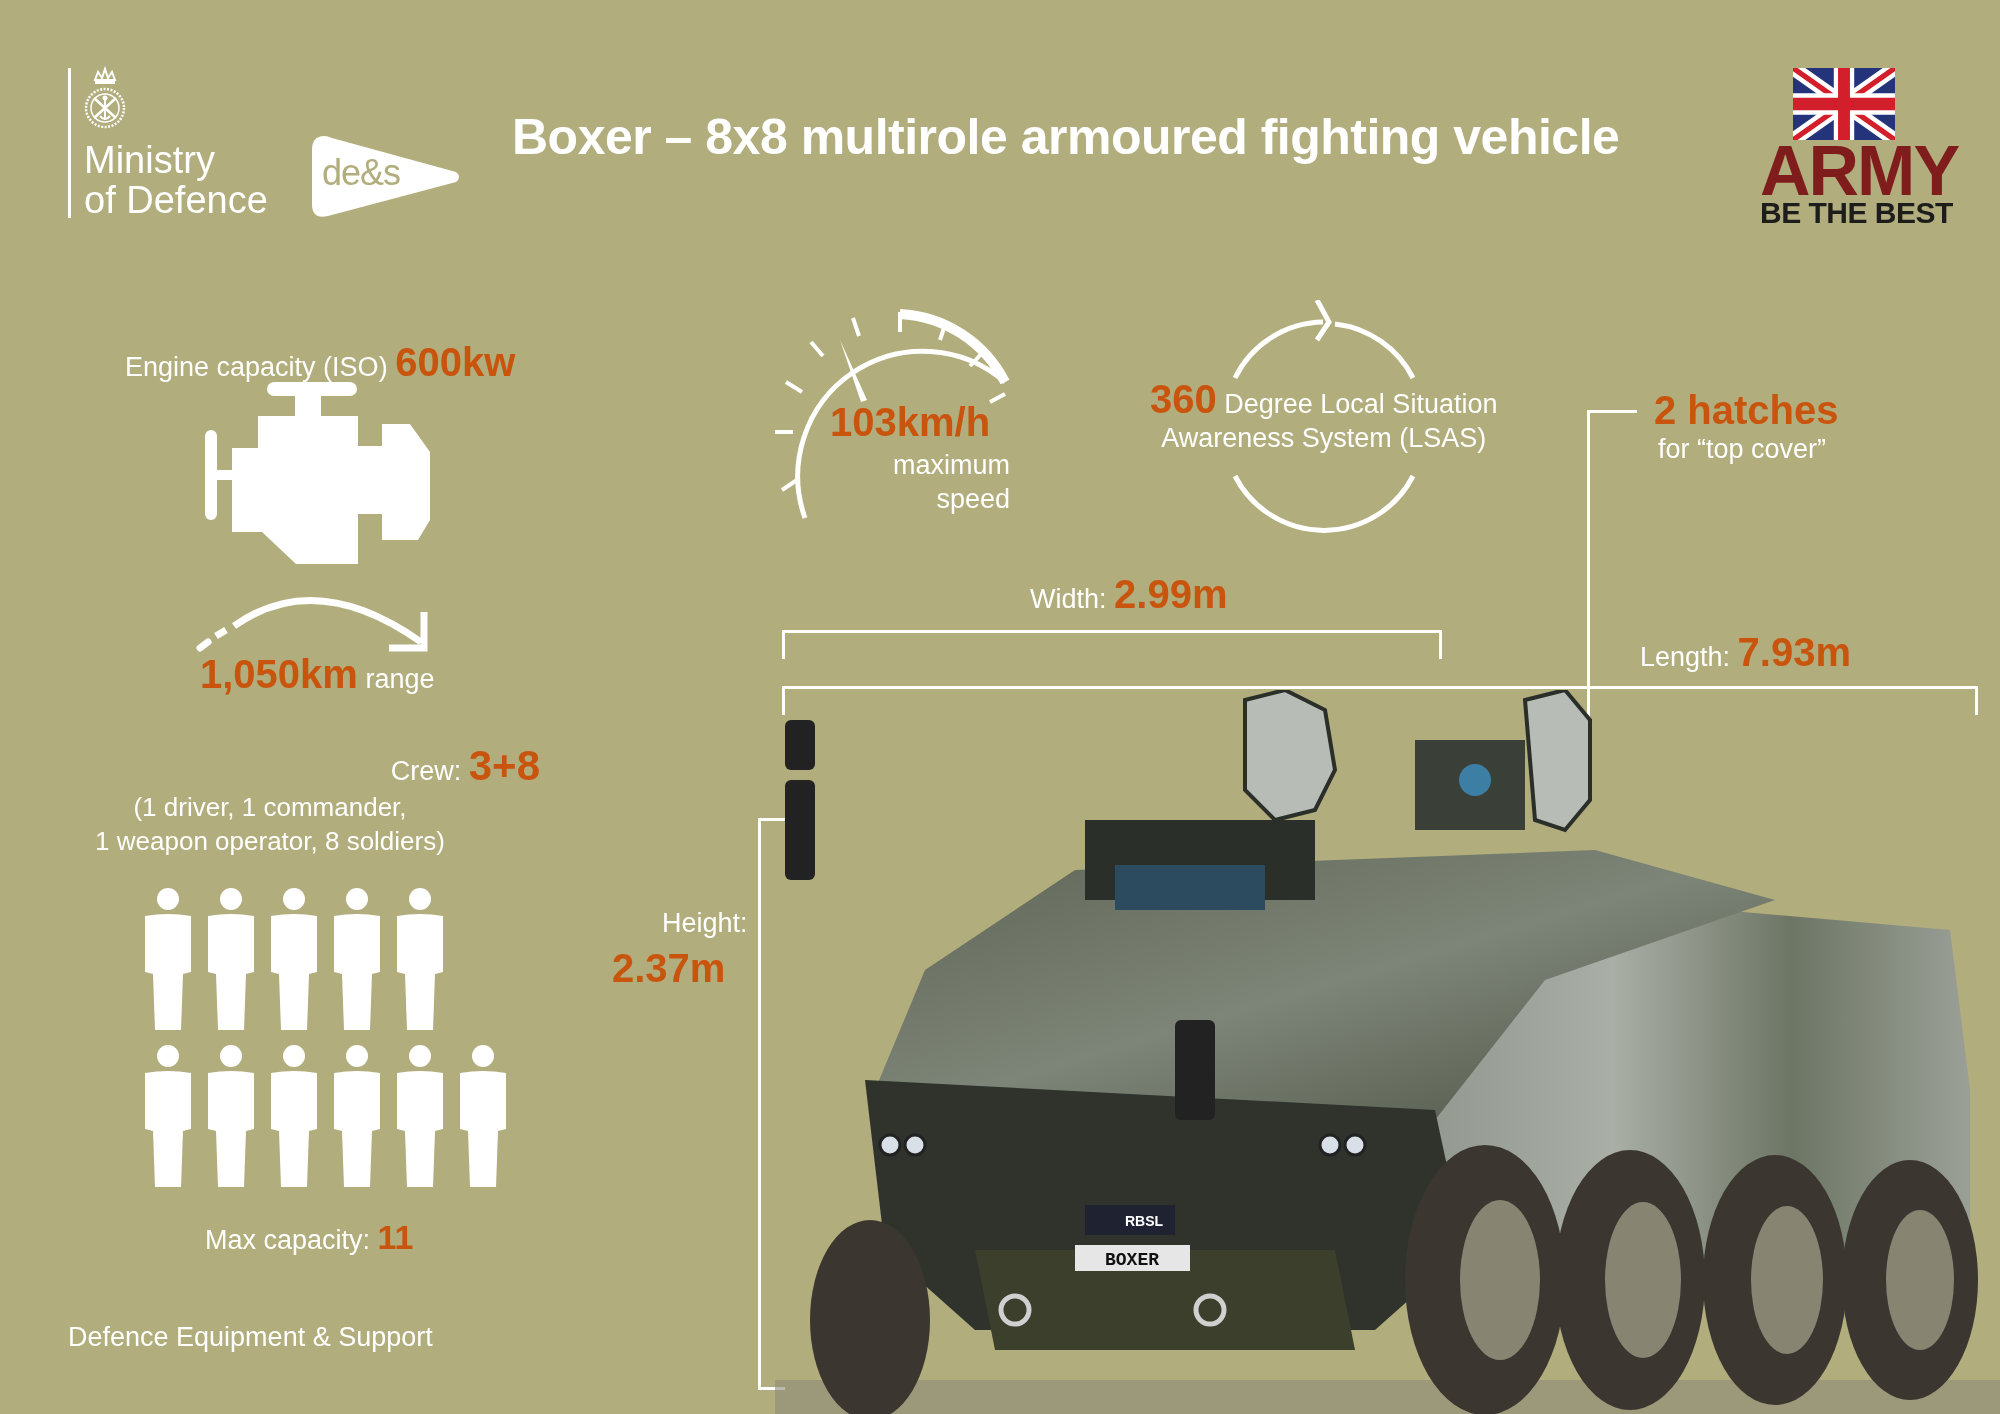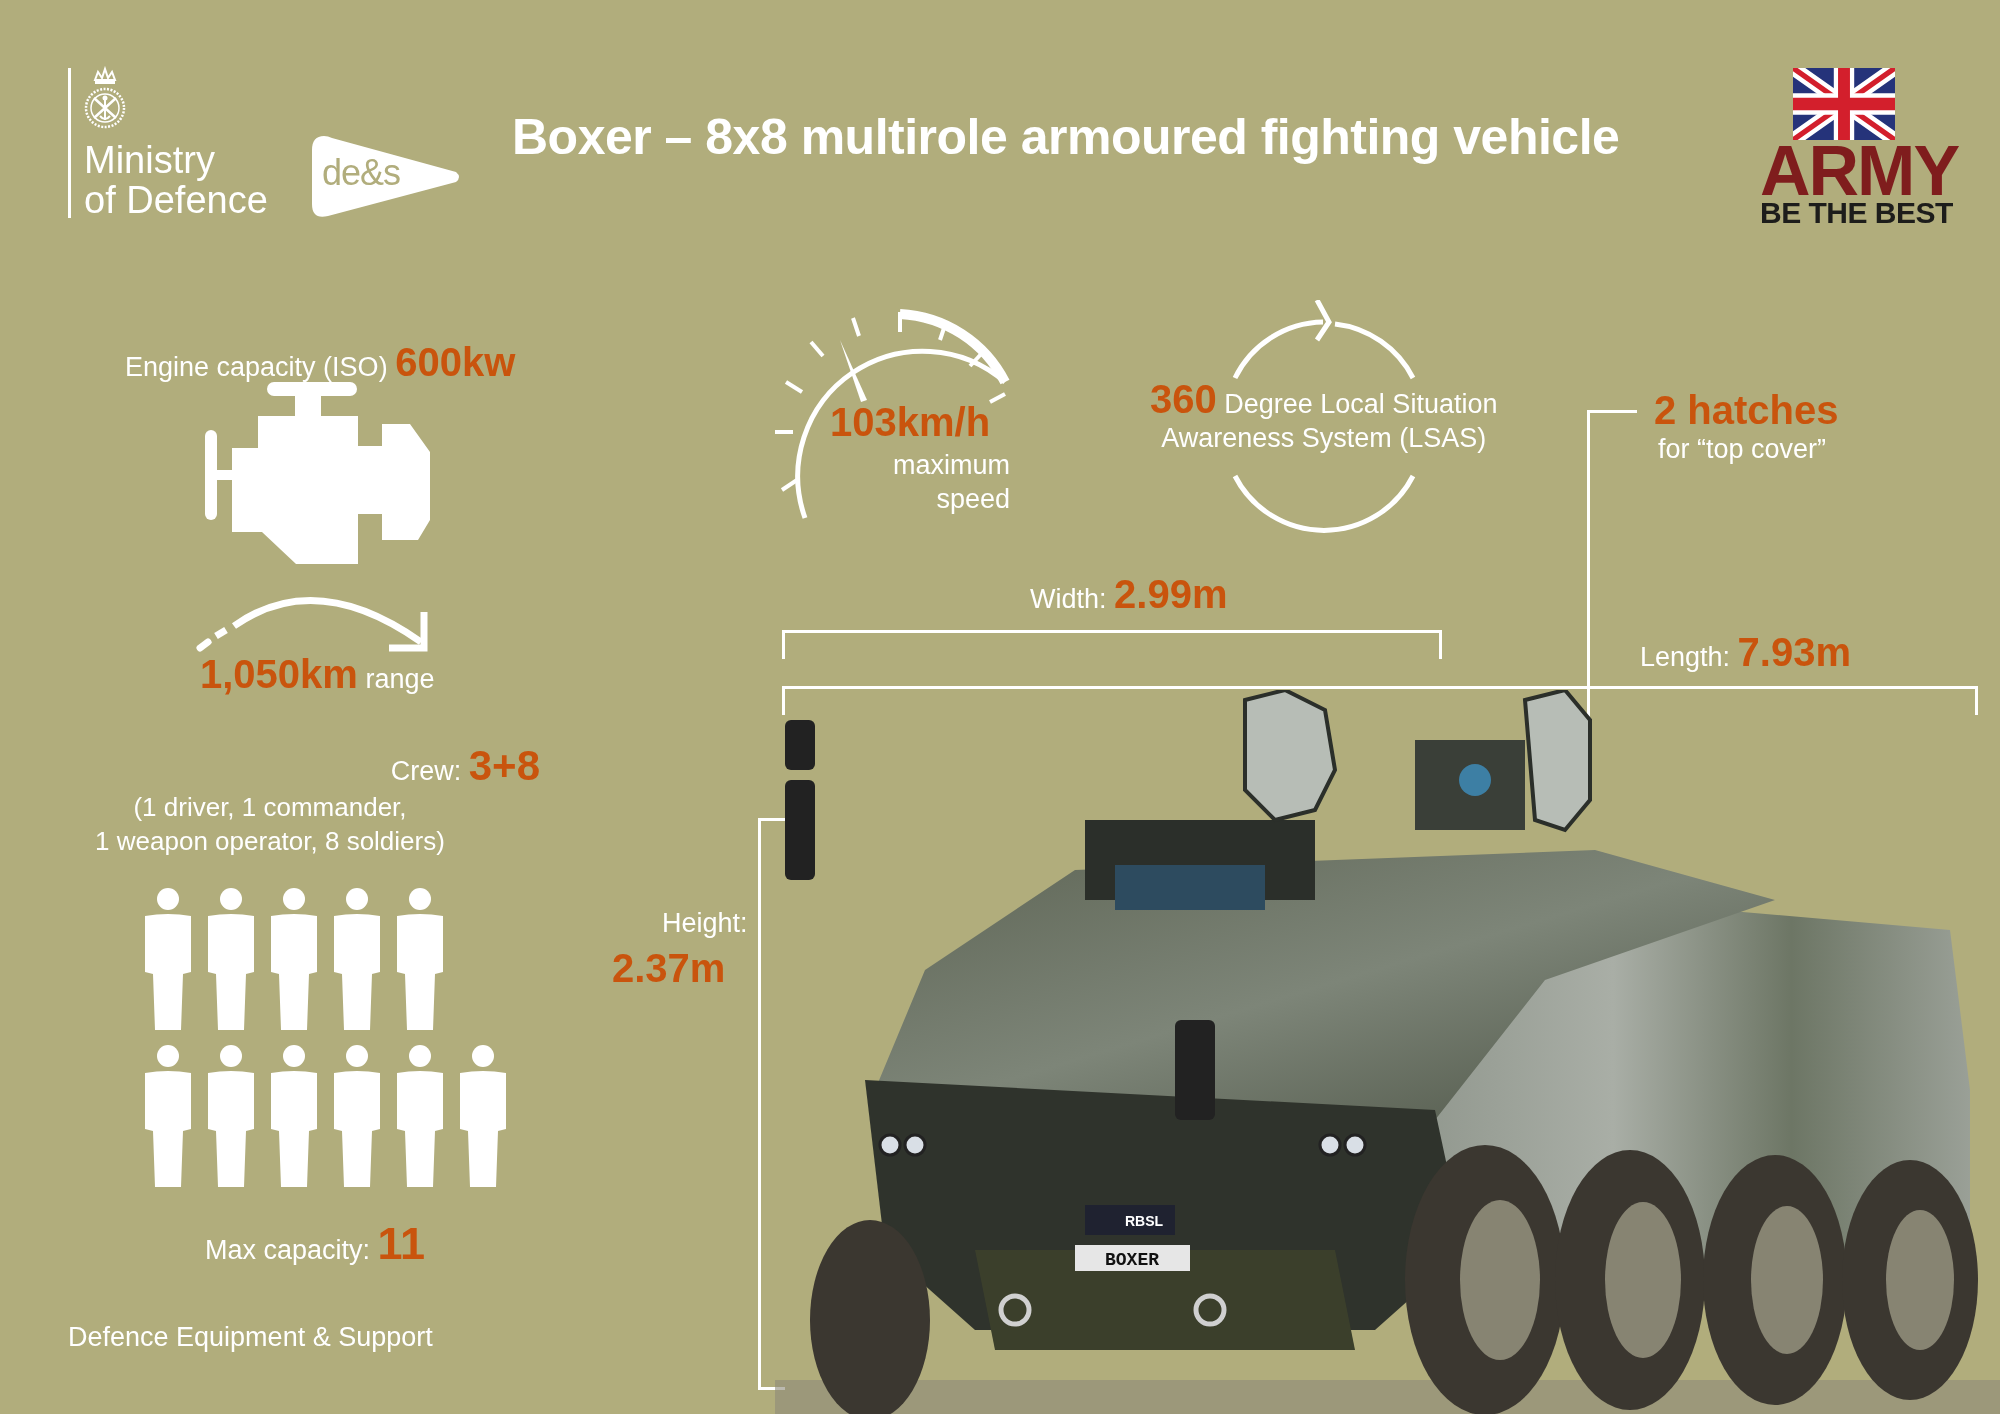--- a/index.html
+++ b/index.html
@@ -30,21 +30,21 @@
   #range-arrow { left:196px; top:580px; width:240px; height:72px; }
   #range-text { left:200px; top:652px; font-size:27px; white-space:nowrap; }
   #range-text .orange { font-size:40px; }
   #crew-head { left:0; width:540px; top:742px; text-align:right; font-size:27px; }
   #crew-head .orange { font-size:42px; }
   #crew-detail { left:0; width:540px; top:790px; text-align:center; font-size:26px; line-height:34px; }
   #people-row1 { left:143px; top:888px; }
   #people-row2 { left:143px; top:1045px; }
   .person { position:absolute; width:50px; height:142px; }
   #capacity { left:205px; top:1218px; font-size:27px; white-space:nowrap; }
-  #capacity .orange { font-size:45px; }
+  #capacity .orange { font-size:34px; }
   #des-full { left:68px; top:1322px; font-size:27px; white-space:nowrap; }
 
   
   #speedo { left:765px; top:300px; width:250px; height:230px; }
   #speed-val { left:830px; top:400px; font-size:40px; }
   #speed-lbl { left:840px; top:448px; width:170px; text-align:right; font-size:27px; line-height:34px; }
   #lsas-circle { left:1225px; top:300px; width:200px; height:240px; }
   #lsas-text { left:1150px; top:382px; font-size:27px; line-height:34px; text-align:center; white-space:nowrap; }
   #lsas-text .orange { font-size:40px; }
   #hatch-val { left:1654px; top:388px; font-size:40px; white-space:nowrap; }

